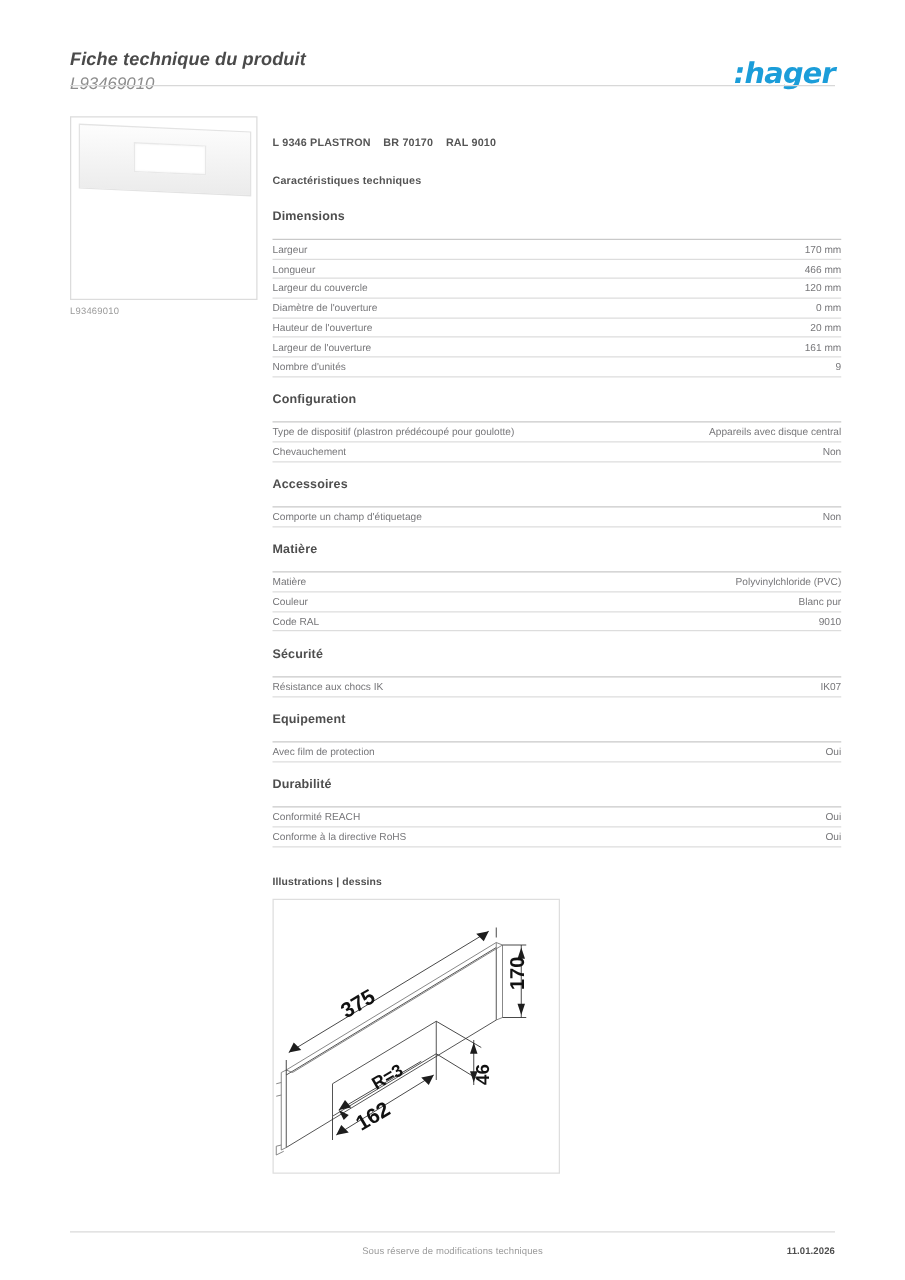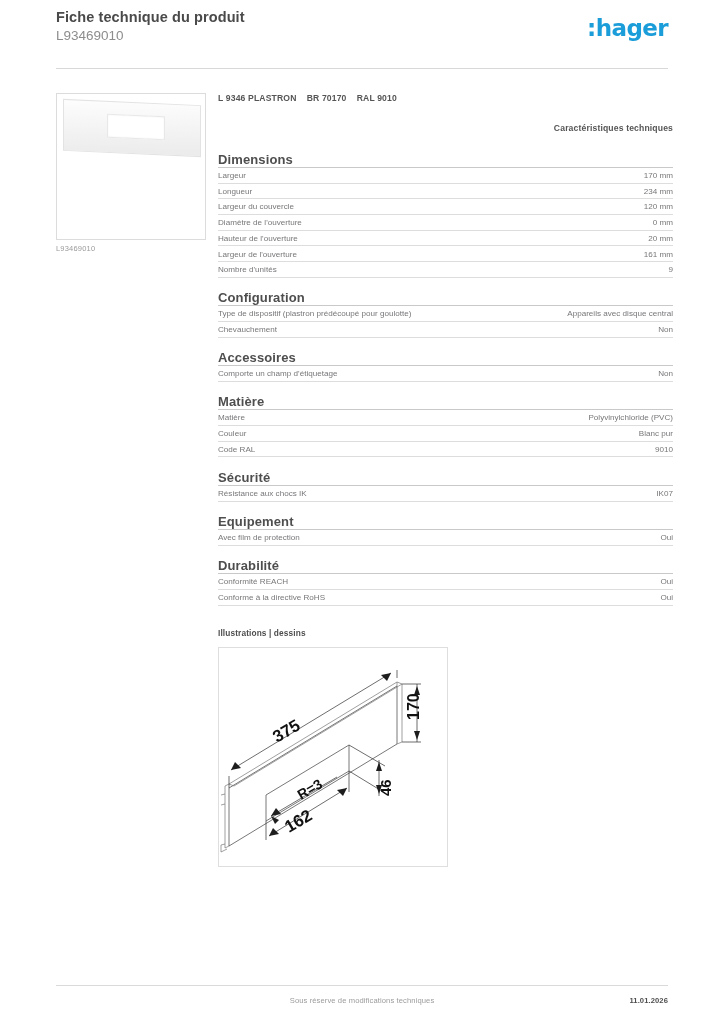--- a/index.html
+++ b/index.html
@@ -17,23 +17,24 @@
   }
   .page {
     position: absolute;
     inset: 0;
   }
 
   
   .header {
     position: absolute;
     left: 56px;
-    top: 9px;
+    top: 40px;
     width: 612px;
     height: 46px;
+    font-style: italic;
   }
   .doc-title {
     font-size: 14.5px;
     font-weight: bold;
     color: #4a4a4a;
     letter-spacing: .1px;
     line-height: 17px;
   }
   .doc-ref {
     font-size: 13.5px;
@@ -110,39 +111,38 @@
     position: absolute;
     left: 218px;
     top: 93px;
     width: 455px;
   }
   .product-name {
     font-size: 8.6px;
     font-weight: bold;
     color: #555;
     letter-spacing: .15px;
-    margin: 0 0 20px 0;
+    margin: 16px 0 20px 0;
     white-space: pre;
   }
   .spec-title {
     font-size: 8.6px;
     font-weight: bold;
     color: #555;
     letter-spacing: .15px;
     margin: 0 0 19px 0;
-    text-align: right;
   }
 
   .group { margin-bottom: 12.5px; }
   .group-head {
-    font-size: 13px;
+    font-size: 10px;
     font-weight: bold;
     color: #4e4e4e;
     letter-spacing: .12px;
-    padding-bottom: 0;
+    padding-bottom: 12px;
     border-bottom: 1px solid #c9c9c9;
   }
   .row {
     display: flex;
     justify-content: space-between;
     align-items: flex-start;
     font-size: 8.1px;
     color: #77777a;
     padding: 3.1px 0 2.6px 0;
     border-bottom: 1px solid #dddddd;
@@ -226,21 +226,21 @@
 
     <div id="groups">
         <div class="group">
           <div class="group-head">Dimensions</div>
           <div class="row">
             <span class="k">Largeur</span>
             <span class="v">170 mm</span>
           </div>
           <div class="row">
             <span class="k">Longueur</span>
-            <span class="v">234 mm</span>
+            <span class="v">466 mm</span>
           </div>
           <div class="row">
             <span class="k">Largeur du couvercle</span>
             <span class="v">120 mm</span>
           </div>
           <div class="row">
             <span class="k">Diamètre de l'ouverture</span>
             <span class="v">0 mm</span>
           </div>
           <div class="row">

